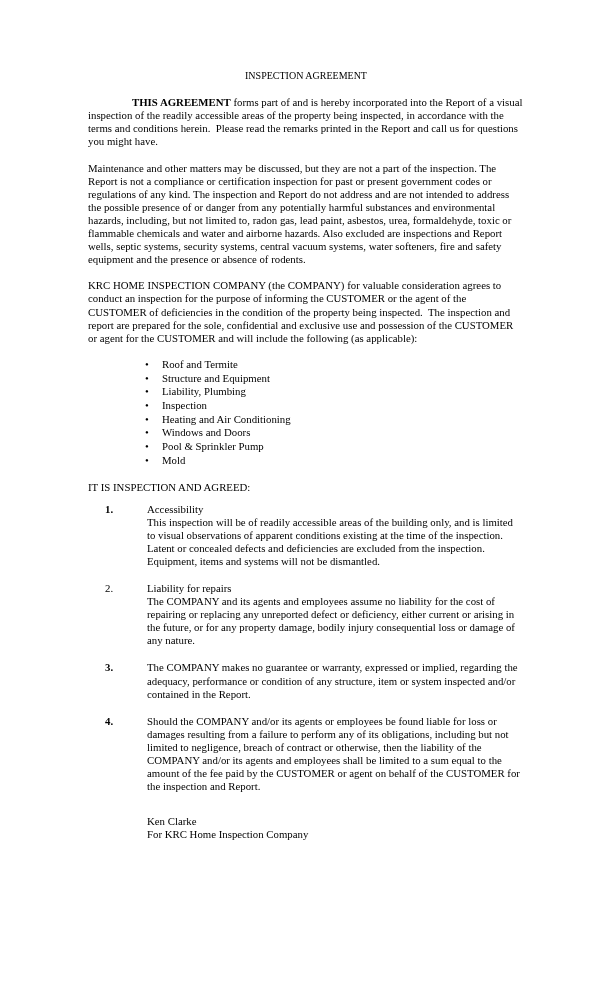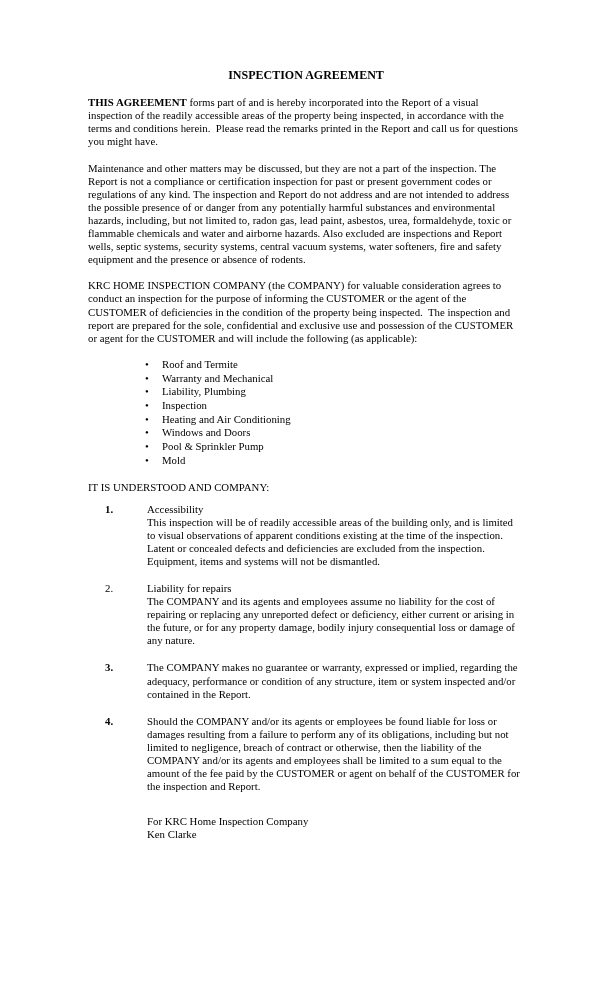--- a/index.html
+++ b/index.html
@@ -20,30 +20,31 @@
     box-sizing: border-box;
   }
   .content {
     box-sizing: border-box;
     padding: 69px 88px 0 88px;
     width: 612px;
   }
   .doc-title {
     margin: 0 0 14px 0;
     text-align: center;
-    font-weight: bold;
-    font-size: 12px;
+    font-weight: normal;
+    font-size: 10px;
     line-height: 13.2px;
   }
   p.para {
     margin: 0 0 13px 0;
     white-space: pre-wrap;
   }
   .lead-bold {
     font-weight: bold;
+    margin-left: 44px;
   }
   ul.bullet-list {
     margin: 0 0 14px 0;
     padding: 0 0 0 74px;
     list-style: none;
   }
   ul.bullet-list li {
     position: relative;
     line-height: 13.7px;
   }
@@ -90,30 +91,30 @@
     <h1 class="doc-title">INSPECTION AGREEMENT</h1>
 
     <p class="para"><span class="lead-bold">THIS AGREEMENT</span><span> forms part of and is hereby incorporated into the Report of a visual inspection of the readily accessible areas of the property being inspected, in accordance with the terms and conditions herein.  Please read the remarks printed in the Report and call us for questions you might have.</span></p>
 
     <p class="para">Maintenance and other matters may be discussed, but they are not a part of the inspection. The Report is not a compliance or certification inspection for past or present government codes or regulations of any kind. The inspection and Report do not address and are not intended to address the possible presence of or danger from any potentially harmful substances and environmental hazards, including, but not limited to, radon gas, lead paint, asbestos, urea, formaldehyde, toxic or flammable chemicals and water and airborne hazards. Also excluded are inspections and Report wells, septic systems, security systems, central vacuum systems, water softeners, fire and safety equipment and the presence or absence of rodents.</p>
 
     <p class="para">KRC HOME INSPECTION COMPANY (the COMPANY) for valuable consideration agrees to conduct an inspection for the purpose of informing the CUSTOMER or the agent of the CUSTOMER of deficiencies in the condition of the property being inspected.  The inspection and report are prepared for the sole, confidential and exclusive use and possession of the CUSTOMER or agent for the CUSTOMER and will include the following (as applicable):</p>
 
     <ul class="bullet-list">
       <li><span class="dot">•</span><span>Roof and Termite</span></li>
-      <li><span class="dot">•</span><span>Warranty and Mechanical</span></li>
+      <li><span class="dot">•</span><span>Structure and Equipment</span></li>
       <li><span class="dot">•</span><span>Liability, Plumbing</span></li>
       <li><span class="dot">•</span><span>Inspection</span></li>
       <li><span class="dot">•</span><span>Heating and Air Conditioning</span></li>
       <li><span class="dot">•</span><span>Windows and Doors</span></li>
       <li><span class="dot">•</span><span>Pool &amp; Sprinkler Pump</span></li>
       <li><span class="dot">•</span><span>Mold</span></li>
     </ul>
 
-    <p class="agreed">IT IS UNDERSTOOD AND COMPANY:</p>
+    <p class="agreed">IT IS INSPECTION AND AGREED:</p>
 
     <div class="term-item">
       <div class="term-number">1.</div>
       <div class="term-body">
         <div class="term-heading">Accessibility</div>
         <div class="term-text">This inspection will be of readily accessible areas of the building only, and is limited to visual observations of apparent conditions existing at the time of the inspection. Latent or concealed defects and deficiencies are excluded from the inspection. Equipment, items and systems will not be dismantled.</div>
       </div>
     </div>
 
     <div class="term-item">
@@ -132,18 +133,18 @@
     </div>
 
     <div class="term-item">
       <div class="term-number">4.</div>
       <div class="term-body">
         <div class="term-text">Should the COMPANY and/or its agents or employees be found liable for loss or damages resulting from a failure to perform any of its obligations, including but not limited to negligence, breach of contract or otherwise, then the liability of the COMPANY and/or its agents and employees shall be limited to a sum equal to the amount of the fee paid by the CUSTOMER or agent on behalf of the CUSTOMER for the inspection and Report.</div>
       </div>
     </div>
 
     <div class="signature">
+      <div>Ken Clarke</div>
       <div>For KRC Home Inspection Company</div>
-      <div>Ken Clarke</div>
     </div>
 
   </div>
 </div>
 
 </body></html>

